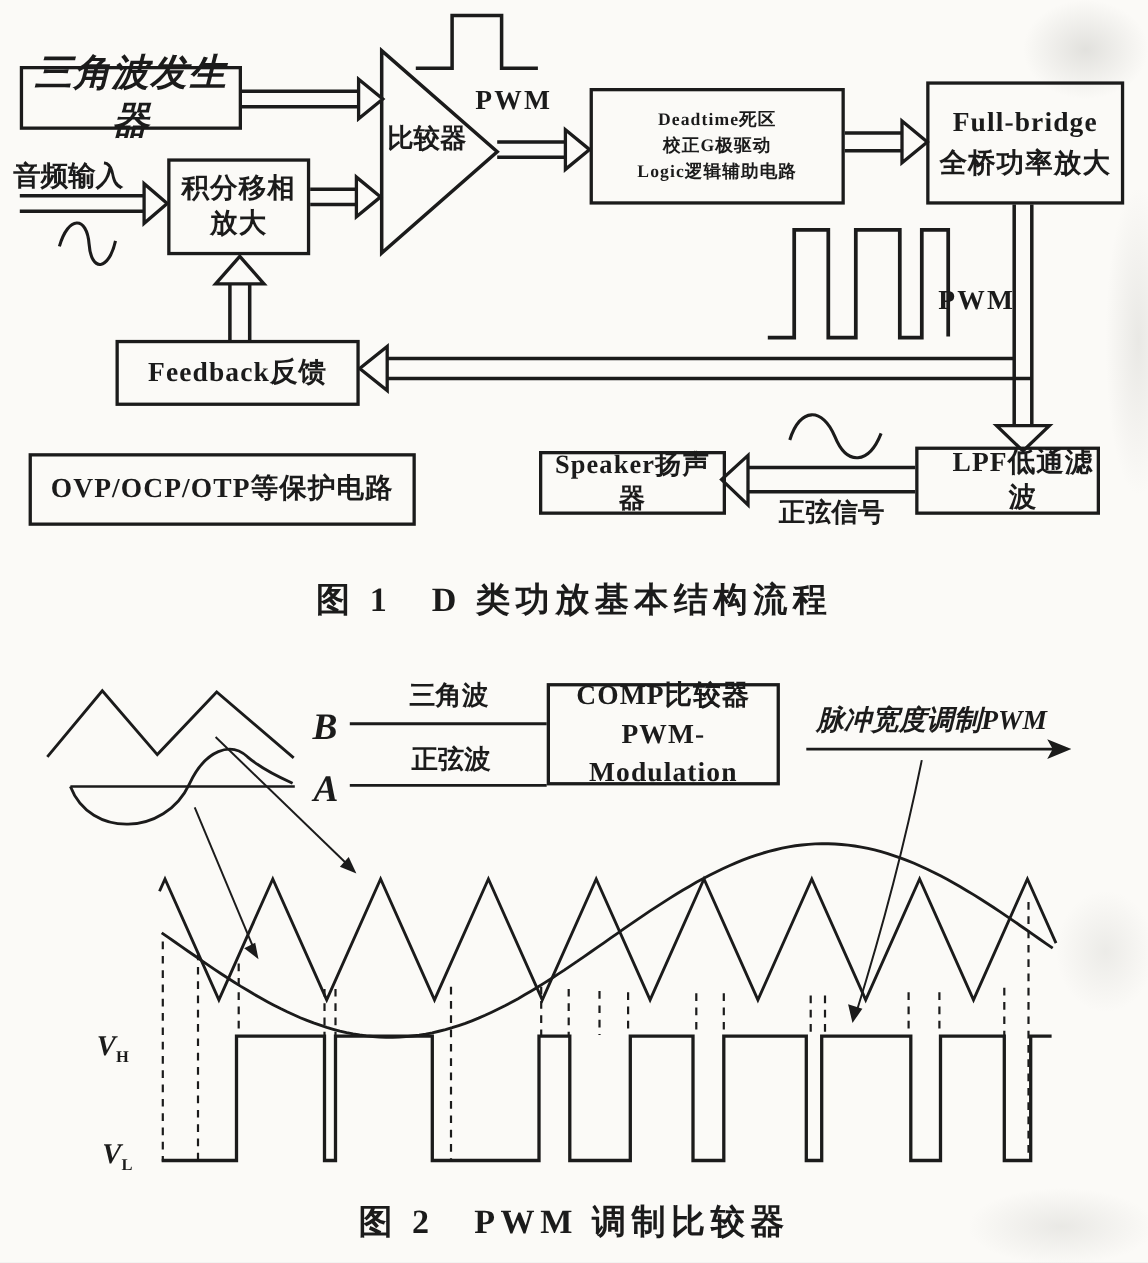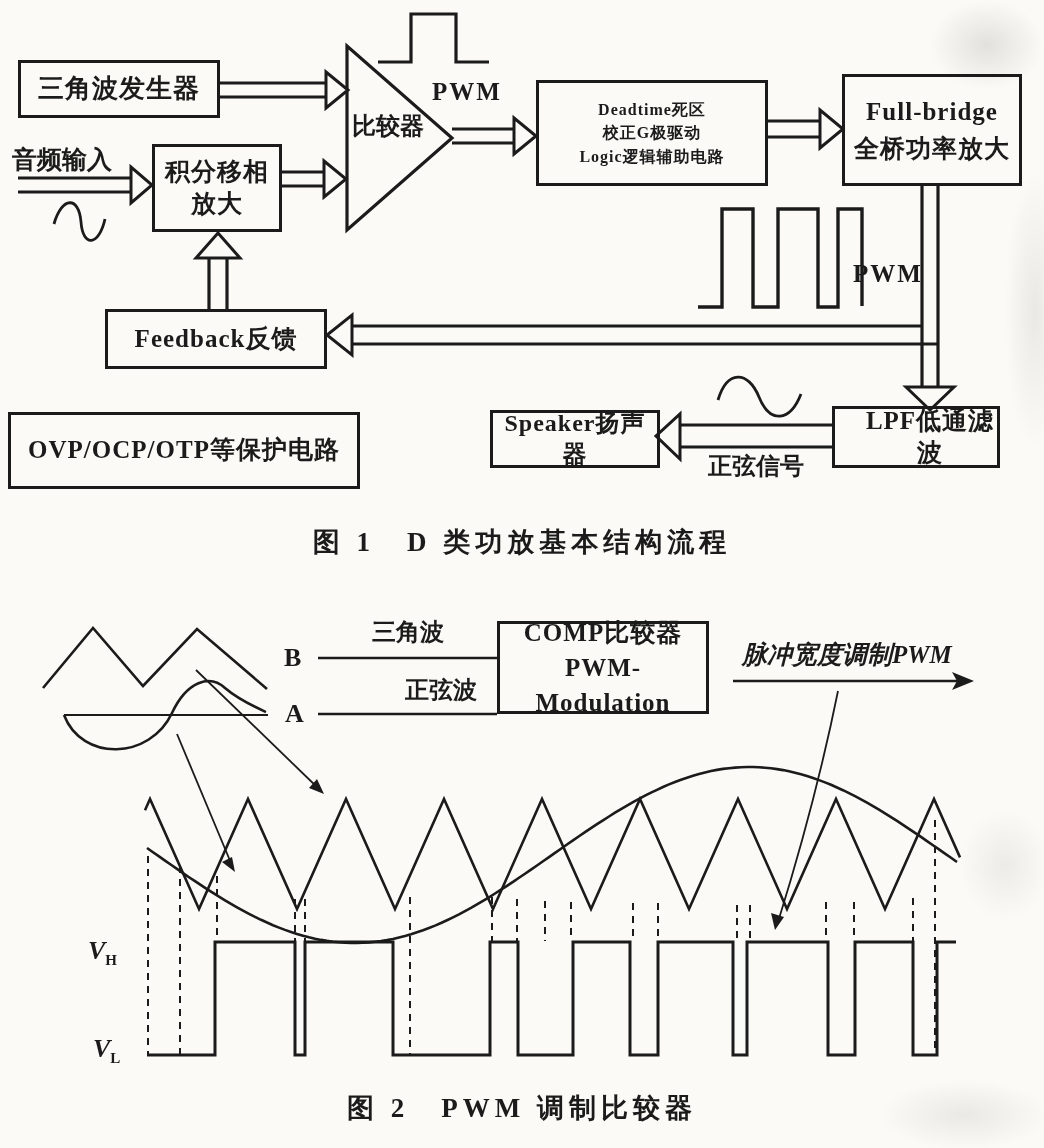--- a/index.html
+++ b/index.html
@@ -10,24 +10,24 @@
     font-family:"Liberation Serif","DejaVu Serif",serif;
     color:var(--ink);
   }
   .box {
     position:absolute; border:3px solid var(--ink);
     display:flex; flex-direction:column; align-items:center; justify-content:center;
     text-align:center; font-weight:bold; letter-spacing:1px; line-height:1.3;
     box-sizing:border-box; background:transparent;
   }
   .lbl { position:absolute; white-space:nowrap; font-weight:bold; } .f23 { font-size:16px; } .f24 { font-size:24px; }
-  .f25 { font-size:25px; } .f26 { font-size:26px; }
+  .f25 { font-size:25px; } .f26 { font-size:34px;font-style:italic; }
   .caption {
     position:absolute; left:0; width:1044px; text-align:center;
-    font-size:27px; font-weight:bold; letter-spacing:5px;
+    font-size:31px; font-weight:bold; letter-spacing:5px;
   }
   .vlbl { position:absolute; font-style:italic; font-size:26px; font-weight:bold; }
   .vlbl sub { font-style:normal; font-size:15px; font-weight:bold; }
   svg.art { position:absolute; left:0; top:0; color:var(--ink); }
   .artifact { position:absolute; pointer-events:none; }
 </style>
 </head>
 <body>
 
 <div id="page">
@@ -134,40 +134,40 @@
     <span>Full-bridge</span>
     <span>全桥功率放大</span>
   </div>
 
   <div class="lbl f25" style="left:853px;top:260px;letter-spacing:2px;">PWM</div>
 
   <div class="box f25" style="left:105px;top:309px;width:222px;height:60px;">
     <span>Feedback反馈</span>
   </div>
 
-  <div class="box f25" style="left:8px;top:412px;width:352px;height:77px;">
+  <div class="box f25" style="left:26px;top:412px;width:352px;height:66px;">
     <span>OVP/OCP/OTP等保护电路</span>
   </div>
 
   <div class="box f24" style="left:490px;top:410px;width:170px;height:58px;">
     <span>Speaker扬声器</span>
   </div>
 
   <div class="box f25" style="left:832px;top:406px;width:168px;height:62px;padding-left:28px;">
     <span>LPF低通滤波</span>
   </div>
 
   <div class="lbl f24" style="left:708px;top:450px;">正弦信号</div>
 
   <div class="caption" style="top:524px;">图 1　D 类功放基本结构流程</div>
 
   <div class="lbl f26" style="left:284px;top:643px;">B</div>
   <div class="lbl f26" style="left:285px;top:699px;">A</div>
   <div class="lbl f24" style="left:372px;top:616px;">三角波</div>
-  <div class="lbl f24" style="left:374px;top:674px;margin-left:31px;">正弦波</div>
+  <div class="lbl f24" style="left:374px;top:674px;">正弦波</div>
 
   <div class="box f25" style="left:497px;top:621px;width:212px;height:93px;border-width:3.5px;line-height:1.4;">
     <span>COMP比较器</span>
     <span>PWM-Modulation</span>
   </div>
 
   <div class="lbl f25" style="left:742px;top:638px;font-style:italic;">脉冲宽度调制PWM</div>
 
   <div class="vlbl" style="left:88px;top:936px;">
     <span>V</span><sub>H</sub>

